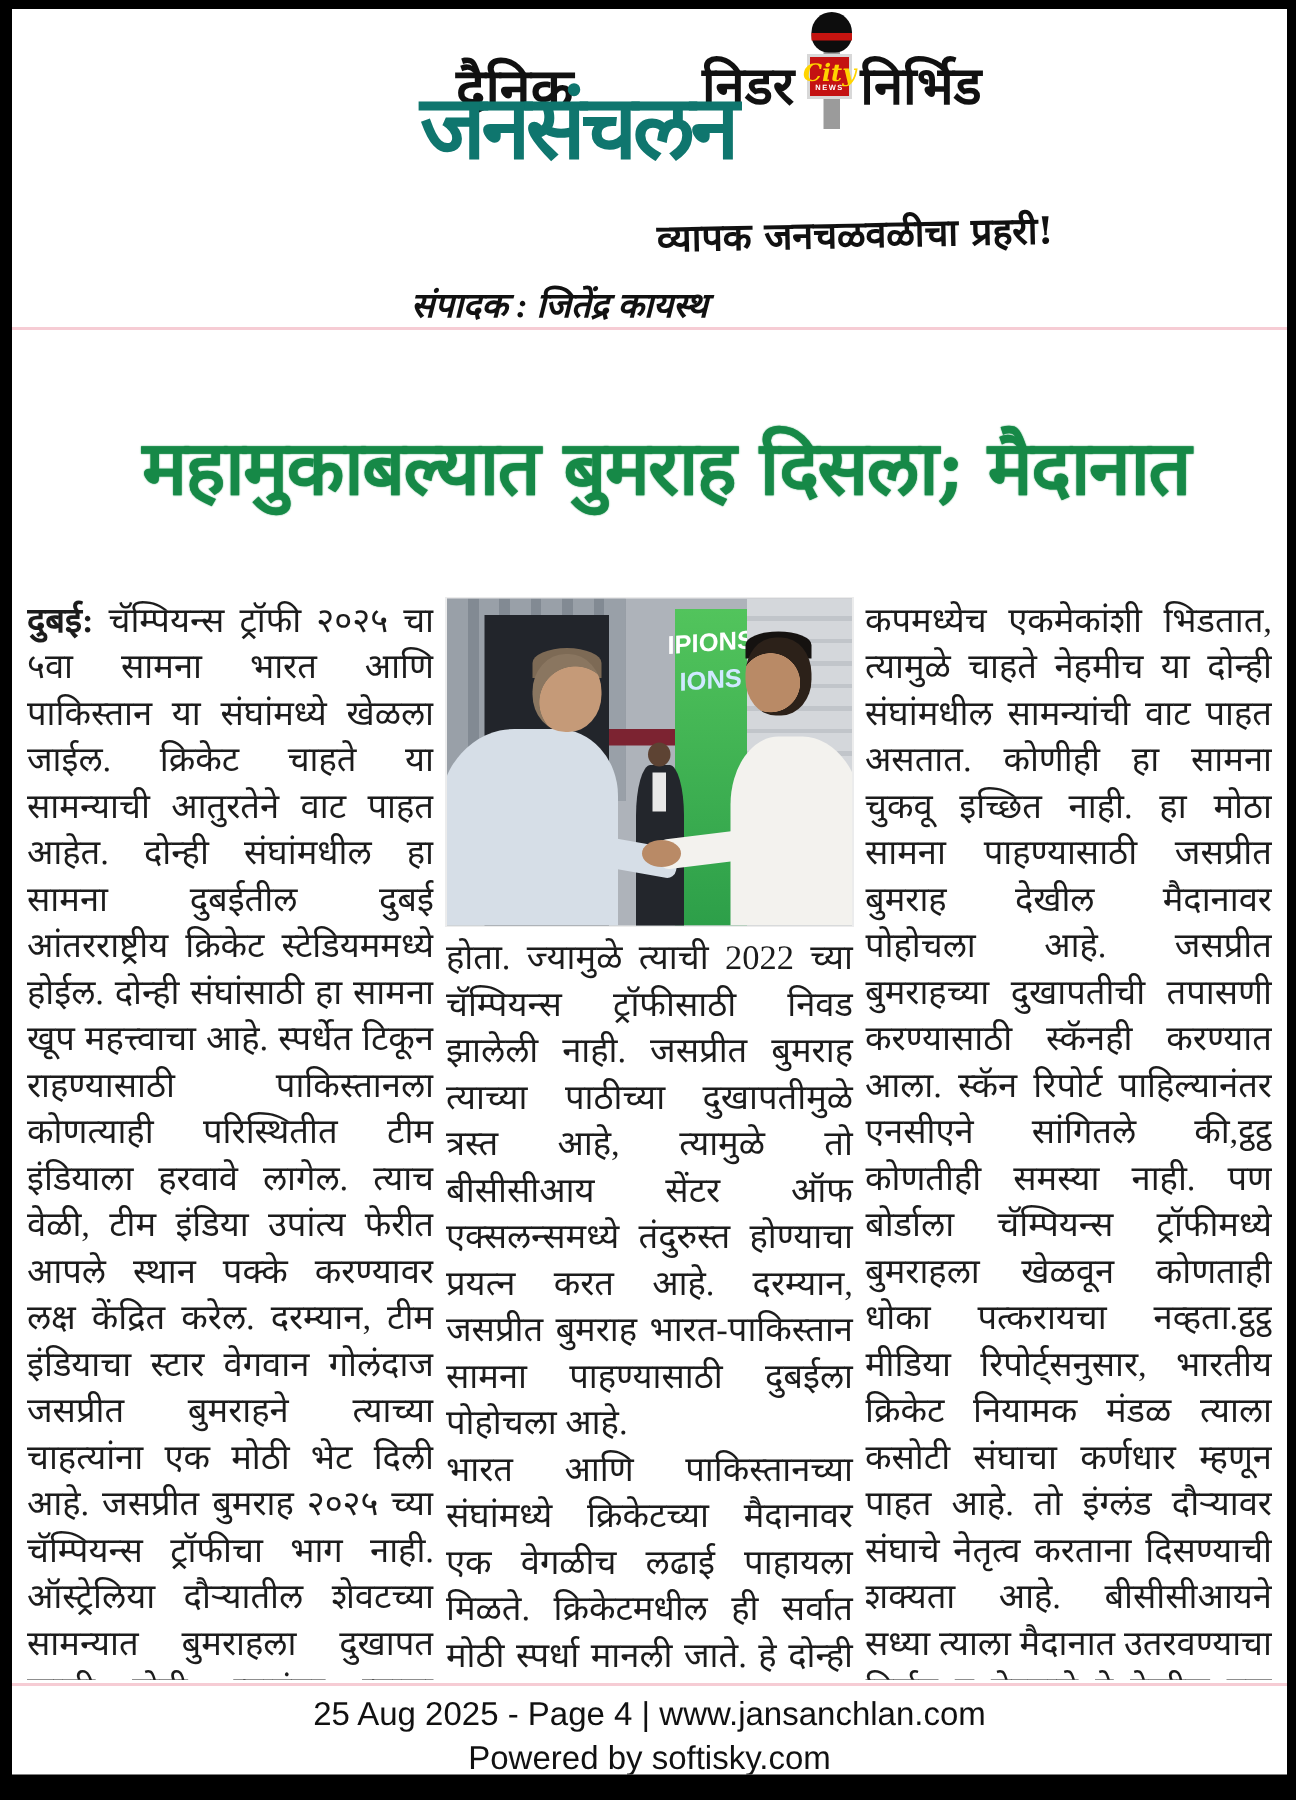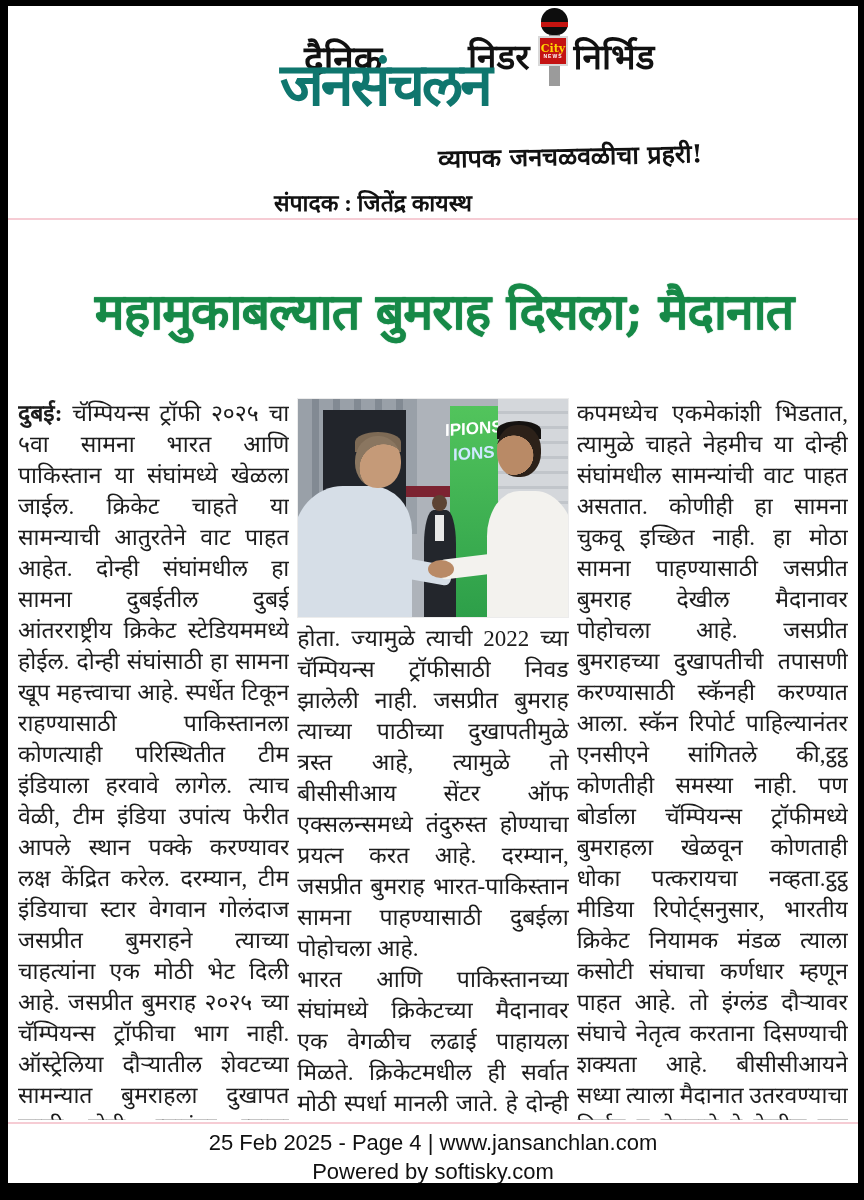--- a/index.html
+++ b/index.html
@@ -22,29 +22,29 @@
   .slogan{position:absolute;left:424px;top:26px;font-family:"Liberation Sans",sans-serif;
           font-weight:bold;font-size:35px;color:#111;display:flex;gap:44px;}
   .mic{position:absolute;left:494px;top:0;width:34px;height:120px;}
   .mic-head{position:absolute;left:3px;top:2px;width:27px;height:27px;background:#0d0d0d;
             border-radius:50% 50% 42% 42%;}
   .mic-band{position:absolute;left:3px;top:16px;width:27px;height:5px;background:#c51410;}
   .mic-stem{position:absolute;left:11px;top:28px;width:11px;height:52px;background:#9b9b9b;}
   .mic-citybox{position:absolute;left:0px;top:30px;width:30px;height:30px;background:#c41212;
                border:2px solid #d8d8d8;box-sizing:border-box;display:flex;flex-direction:column;
                align-items:center;justify-content:center;line-height:1;}
-  .mic-city{color:#ffd400;font-family:"DejaVu Serif",serif;
-            font-weight:bold;font-size:11px;}
+  .mic-city{color:#ffd400;font-family:"DejaVu Serif",serif;font-style:italic;
+            font-weight:bold;font-size:16px;}
   .mic-news{color:#fff;font-family:"Liberation Sans",sans-serif;font-size:5px;font-weight:bold;letter-spacing:1px;}
   .paper-title{position:absolute;left:236px;top:52px;font-weight:bold;font-size:59px;
                color:#0f766e;letter-spacing:-3px;line-height:1.1;
                font-family:Liberation Mono, monospace;}
   .tagline{position:absolute;left:394px;top:132px;font-weight:bold;font-size:25px;color:#111;
            transform:rotate(-1.2deg);font-family:"DejaVu Serif",serif;}
-  .editor-row{position:absolute;left:230px;top:180px;display:flex;align-items:flex-end;gap:0;}
+  .editor-row{position:absolute;left:230px;top:180px;display:flex;align-items:flex-end;gap:0;font-style:italic;}
   .editor-label{font-weight:bold;font-size:23px;color:#111;}
   .editor-email{font-family:"Liberation Sans",sans-serif;font-size:20px;color:#3c3c3c;}
 
   .pink-line{position:absolute;left:0;width:100%;height:2px;background:#f6ccd4;}
   .pink-line.top{top:212px;}
   .pink-line.bottom{top:1116px;}
 
   
   .headline{position:absolute;left:0;top:222px;width:100%;height:166px;
             display:flex;flex-direction:column;justify-content:center;align-items:center;
@@ -172,18 +172,18 @@
 
       <div class="col">
         <p>कपमध्येच एकमेकांशी भिडतात, त्यामुळे चाहते नेहमीच या दोन्ही संघांमधील सामन्यांची वाट पाहत असतात. कोणीही हा सामना चुकवू इच्छित नाही. हा मोठा सामना पाहण्यासाठी जसप्रीत बुमराह देखील मैदानावर पोहोचला आहे. जसप्रीत बुमराहच्या दुखापतीची तपासणी करण्यासाठी स्कॅनही करण्यात आला. स्कॅन रिपोर्ट पाहिल्यानंतर एनसीएने सांगितले की,ट्ठट्ठ कोणतीही समस्या नाही. पण बोर्डाला चॅम्पियन्स ट्रॉफीमध्ये बुमराहला खेळवून कोणताही धोका पत्करायचा नव्हता.ट्ठट्ठ मीडिया रिपोर्ट्सनुसार, भारतीय क्रिकेट नियामक मंडळ त्याला कसोटी संघाचा कर्णधार म्हणून पाहत आहे. तो इंग्लंड दौऱ्यावर संघाचे नेतृत्व करताना दिसण्याची शक्यता आहे. बीसीसीआयने सध्या त्याला मैदानात उतरवण्याचा निर्णय न घेण्याचे हे देखील एक मोठे कारण आहे.</p>
       </div>
 
     </div>
 
     <div class="pink-line bottom"></div>
 
     <div class="footer">
-      <div class="f1">25 Feb 2025 - Page 4 | www.jansanchlan.com</div>
+      <div class="f1">25 Aug 2025 - Page 4 | www.jansanchlan.com</div>
       <div class="f2">Powered by softisky.com</div>
     </div>
 
   </div>
 </div>
 
 </body></html>

